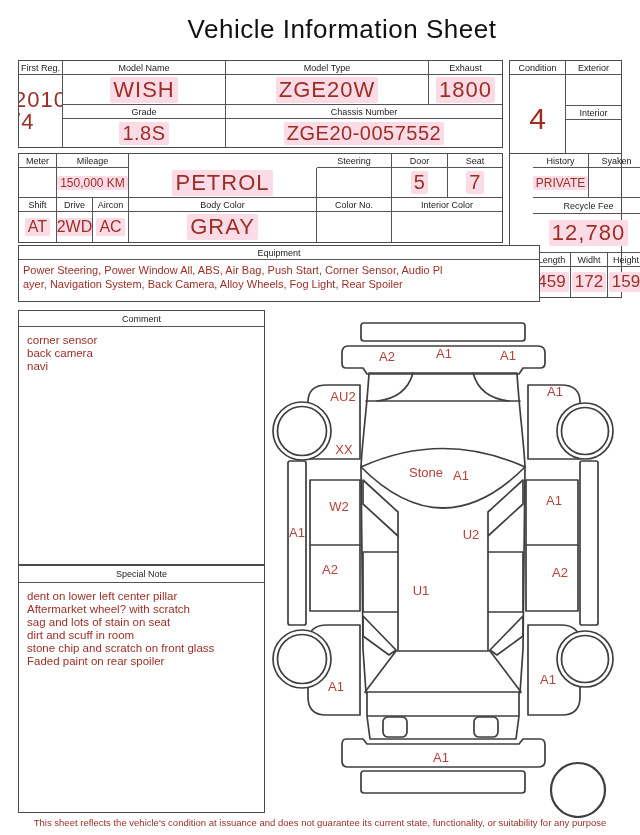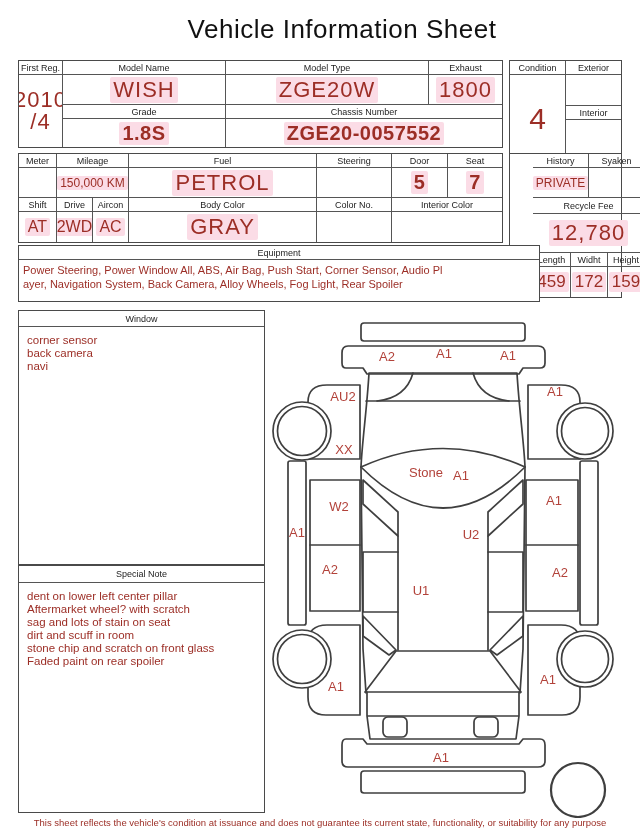--- a/index.html
+++ b/index.html
@@ -7,26 +7,26 @@
   .title{position:absolute;left:0;top:14px;width:100%;text-align:center;font-size:26px;letter-spacing:.5px;color:#111;margin-left:22px;}
   .tbl{position:absolute;border:1px solid #4a4a4a;background:#fff;box-sizing:border-box;}
   .g{display:grid;width:100%;height:100%;}
   .c{border-right:1px solid #555;border-bottom:1px solid #555;display:flex;align-items:center;justify-content:center;overflow:hidden;box-sizing:border-box;}
   .nr{border-right:none;}
   .nb{border-bottom:none;}
   .hdr{font-size:9px;color:#1c1c1c;white-space:nowrap;}
   .val{color:var(--value-red,#9c2e26);white-space:nowrap;}
   .hl{background:var(--highlight-pink,#fbdce6);padding:0 3px;border-radius:2px;}
   .v22{font-size:22px;letter-spacing:1px;}
-  .v20{font-size:20px;letter-spacing:.5px;font-weight:bold;}
+  .v20{font-size:20px;letter-spacing:.5px;}
   .v17{font-size:17px;}
   .v16{font-size:16px;text-align:right;}
   .v12{font-size:12px;}
   .v30{font-size:30px;}
-  .firstreg{line-height:1.0;text-align:center;}
+  .firstreg{line-height:1.0;}
   .boxhdr{height:15px;border-bottom:1px solid #555;display:flex;align-items:center;justify-content:center;font-size:9px;color:#1c1c1c;}
   .boxbody{padding:7px 0 0 8px;color:var(--value-red,#9c2e26);font-size:11.5px;line-height:1.13;}
   .eqbody{padding:3px 2px 0 4px;color:var(--value-red,#9c2e26);font-size:11px;line-height:1.3;}
   .disclaimer{position:absolute;left:0;top:817px;width:100%;text-align:center;font-size:9.5px;color:var(--value-red,#9c2e26);}
   #car-diagram{position:absolute;left:263px;top:303px;width:377px;height:515px;}
   .dlabel{fill:var(--diagram-red,#b2423a);font-size:13px;font-family:"Liberation Sans",sans-serif;text-anchor:middle;}
 </style>
 </head>
 <body>
 
@@ -71,21 +71,20 @@
     <div class="c nr" style="grid-area:2/2"></div>
     <div class="c hdr nr" style="grid-area:3/2">Interior</div>
     <div class="c nb nr" style="grid-area:4/2"></div>
   </div>
 </div>
 
 <div class="tbl" style="left:18px;top:153px;width:485px;height:90px">
   <div class="g" style="grid-template-columns:38px 36px 36px 116px 72px 75px 56px 1fr;grid-template-rows:14px 30px 14px 1fr;">
     <div class="c hdr" style="grid-area:1/1">Meter</div>
     <div class="c hdr" style="grid-area:1/2/2/4">Mileage</div>
-    <div class="c hdr" style="grid-area:1/4/2/6">Fuel</div>
     <div class="c hdr" style="grid-area:1/6">Steering</div>
     <div class="c hdr" style="grid-area:1/7">Door</div>
     <div class="c hdr nr" style="grid-area:1/8">Seat</div>
     <div class="c val" style="grid-area:2/1"></div>
     <div class="c val v12" style="grid-area:2/2/3/4">
         <span class="hl">150,000 KM</span>
       </div>
     <div class="c val v22" style="grid-area:2/4/3/6">
         <span class="hl">PETROL</span>
       </div>
@@ -148,21 +147,21 @@
 
 <div class="tbl" style="left:18px;top:245px;width:522px;height:57px">
   <div class="boxhdr" style="height:13px">Equipment</div>
   <div class="eqbody">
     <div>Power Steering, Power Window  All, ABS, Air Bag, Push Start, Corner Sensor, Audio Pl</div>
     <div>ayer, Navigation System, Back Camera, Alloy Wheels, Fog Light, Rear Spoiler</div>
   </div>
 </div>
 
 <div class="tbl" style="left:18px;top:310px;width:247px;height:255px">
-  <div class="boxhdr">Window</div>
+  <div class="boxhdr">Comment</div>
   <div class="boxbody">
     <div>corner sensor</div>
     <div>back camera</div>
     <div>navi</div>
   </div>
 </div>
 
 <div class="tbl" style="left:18px;top:565px;width:247px;height:248px">
   <div class="boxhdr" style="height:16px">Special Note</div>
   <div class="boxbody">

